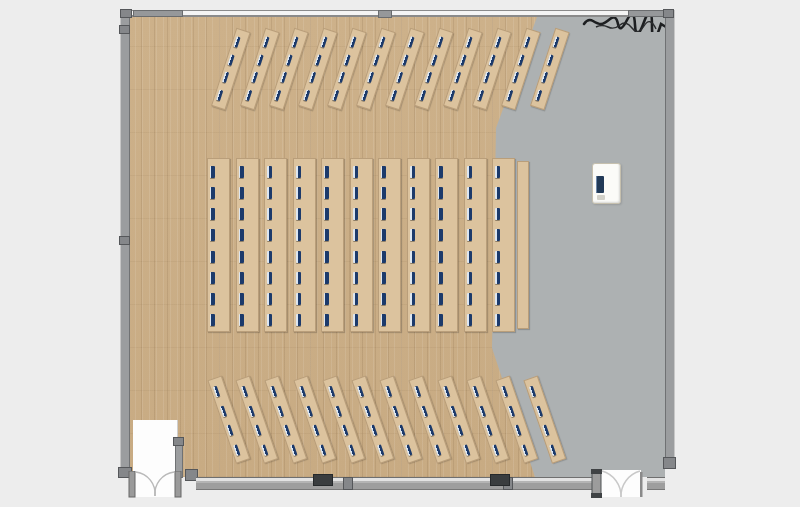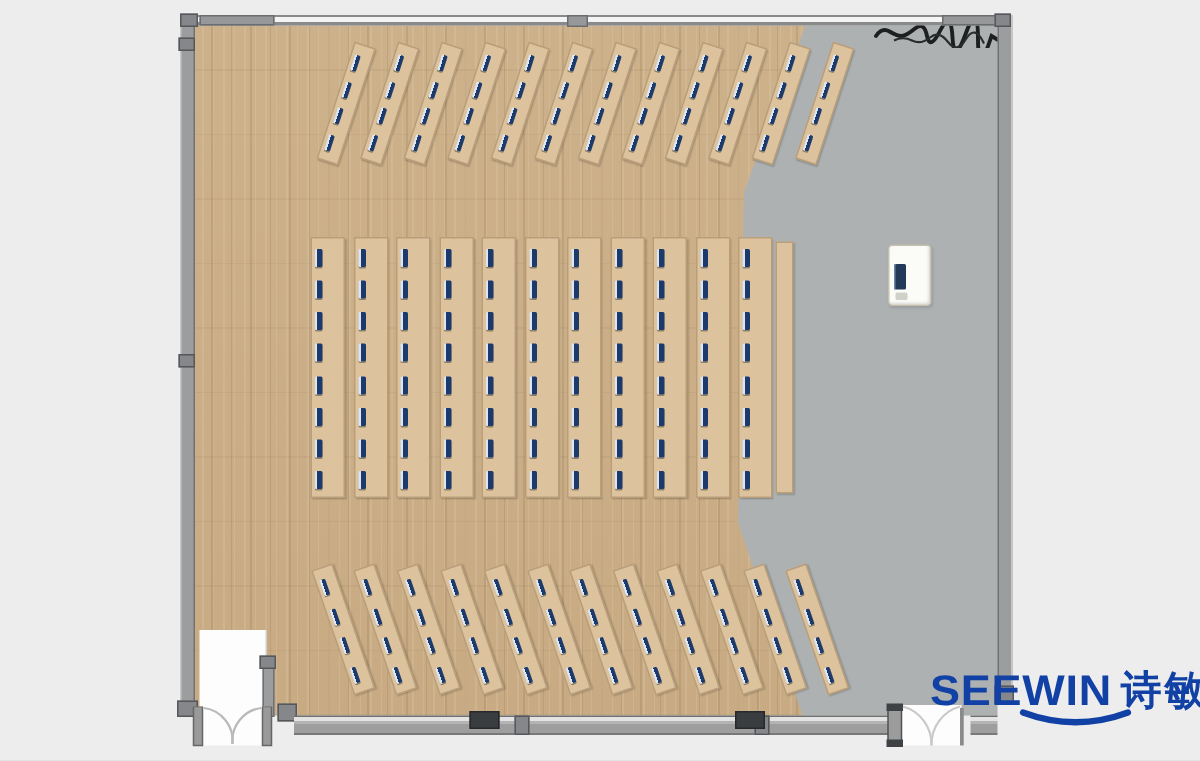--- a/index.html
+++ b/index.html
@@ -366,20 +366,14 @@
   <svg class="abs" style="left:589px;top:467px;" width="62" height="32" viewBox="0 0 62 32">
     <rect x="12" y="3" width="40" height="27" fill="#fdfdfd"></rect>
     <rect x="3" y="3" width="9" height="27" fill="#9c9c9c" stroke="#4f5254" stroke-width="1"></rect>
     <rect x="2" y="2" width="11" height="5" fill="#3f4244"></rect>
     <rect x="2" y="26" width="11" height="5" fill="#3f4244"></rect>
     <rect x="51" y="5" width="2.5" height="25" fill="#8a8a8a"></rect>
     <path d="M13,4 A26,26 0 0 1 32,30" fill="none" stroke="#c9c9c9" stroke-width="1.5"></path>
     <path d="M51,4 A26,26 0 0 0 32,30" fill="none" stroke="#c9c9c9" stroke-width="1.5"></path>
   </svg>
 
-  <div class="logo">
-    <span class="wordmark">SEEWIN</span><span class="cjk">诗敏</span>
-    <svg width="78" height="14" viewBox="0 0 78 14">
-      <path d="M4,3 Q39,16 74,3" fill="none" stroke="#1241a6" stroke-width="4.2" stroke-linecap="round"></path>
-    </svg>
-  </div>
 
 </div>
 
 </body></html>

